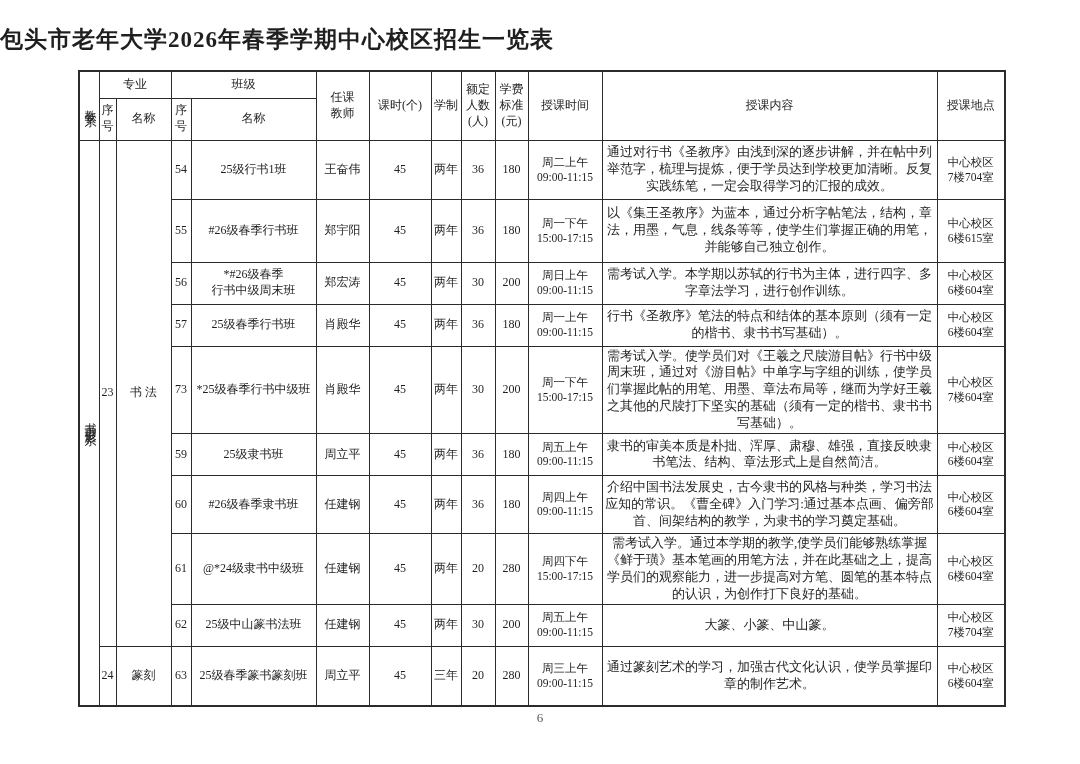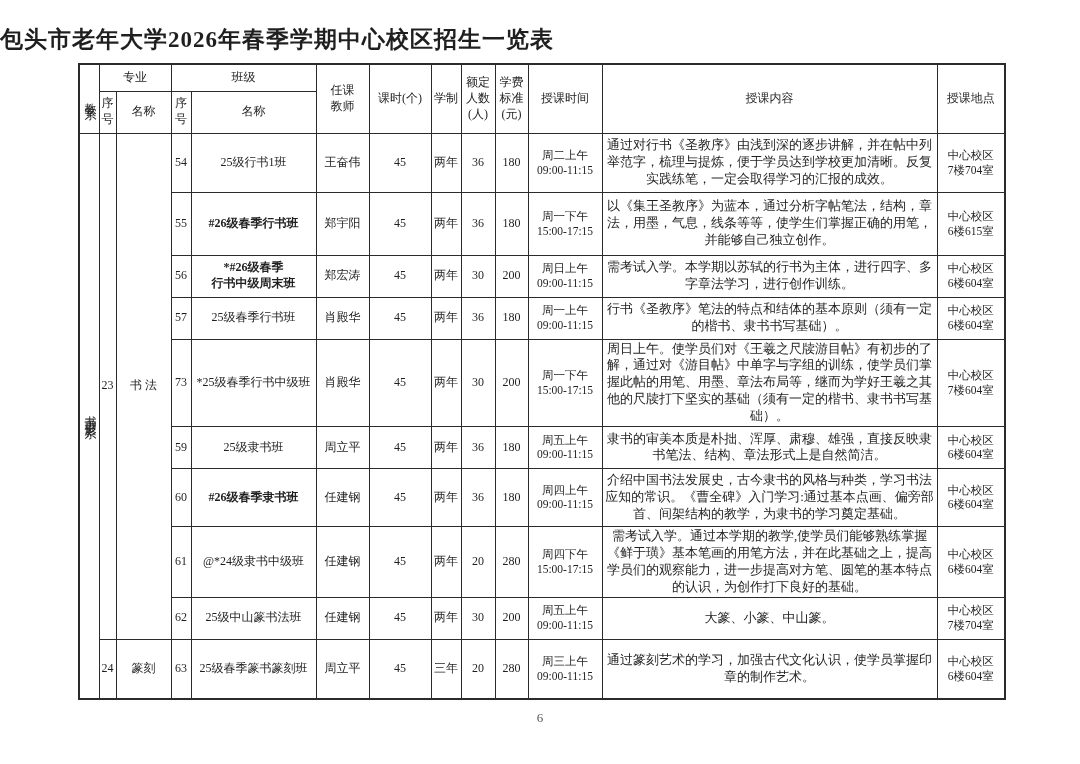--- a/index.html
+++ b/index.html
@@ -7,40 +7,40 @@
     width:1080px;height:764px;background:#ffffff;position:relative;
     font-family:"Liberation Serif","DejaVu Serif",serif;
     color:#1f1f1f;
     -webkit-font-smoothing:antialiased;
   }
   .page-title{
     position:absolute;top:24px;left:0;width:1080px;
     text-align:left;font-size:23px;font-weight:700;letter-spacing:1px;
   }
   table.roster{
-    position:absolute;top:63px;left:78px;
+    position:absolute;top:70px;left:78px;
     border-collapse:collapse;table-layout:fixed;width:926px;
     font-size:12px;
   }
   table.roster td{
     border:1px solid #2b2b2b;
     text-align:center;vertical-align:middle;
     padding:1px 2px;overflow:hidden;
     line-height:1.3;
   }
   table.roster{border:2px solid #2b2b2b;}
   .pre{white-space:pre-line;}
   .vert{
     writing-mode:vertical-rl;text-orientation:upright;
     letter-spacing:3px;margin:0 auto;
   }
   .hdr{font-size:12px;}
   .hdr-r1{height:27px;}
   .hdr-r2{height:42px;}
-  .bold-name{font-weight:700;}
+  .bold-name{font-weight:400;}
   td.content-cell{
     text-align:left;padding:2px 5px;font-size:13px;line-height:1.28;
     text-align:justify;
   }
   td.loc-cell,td.sched-cell{font-size:11.5px;line-height:1.35;}
   .r54{height:59px;}.r55{height:63px;}.r56{height:42px;}.r57{height:42px;}
   .r58{height:72px;}.r59{height:42px;}.r60{height:58px;}.r61{height:64px;}
   .r62{height:42px;}.r63{height:60px;}
   .page-number{
     position:absolute;top:710px;left:0;width:1080px;text-align:center;
@@ -180,21 +180,21 @@
     <td>*25级春季行书中级班</td>
     <td>肖殿华</td>
     <td>45</td>
     <td>两年</td>
     <td>30</td>
     <td>200</td>
     <td class="sched-cell">
           <div>周一下午</div>
           <div>15:00-17:15</div>
         </td>
-    <td class="content-cell">周日上午。使学员们对《王羲之尺牍游目帖》有初步的了解，通过对《游目帖》中单字与字组的训练，使学员们掌握此帖的用笔、用墨、章法布局等，继而为学好王羲之其他的尺牍打下坚实的基础（须有一定的楷书、隶书书写基础）。</td>
+    <td class="content-cell">需考试入学。使学员们对《王羲之尺牍游目帖》行书中级周末班，通过对《游目帖》中单字与字组的训练，使学员们掌握此帖的用笔、用墨、章法布局等，继而为学好王羲之其他的尺牍打下坚实的基础（须有一定的楷书、隶书书写基础）。</td>
     <td class="loc-cell">
           <div>中心校区</div>
           <div>7楼604室</div>
         </td>
   </tr>
 
   <tr class="r59">
     <td>59</td>
     <td>25级隶书班</td>
     <td>周立平</td>

